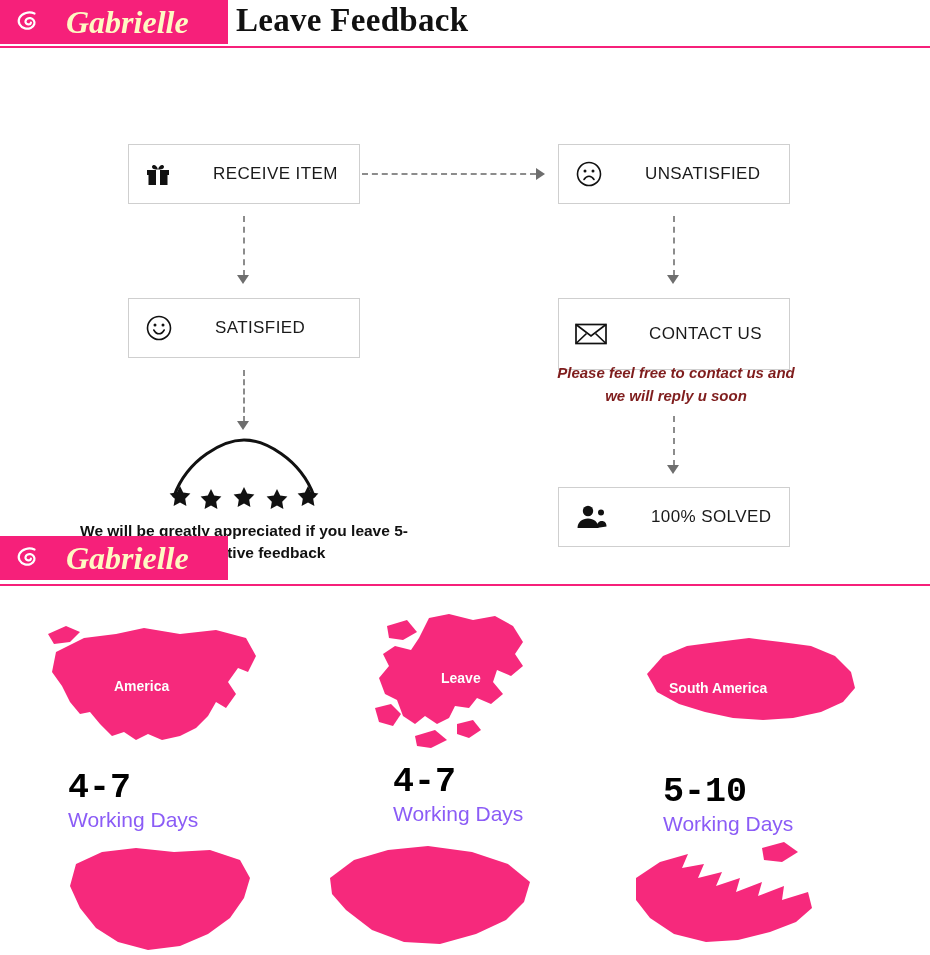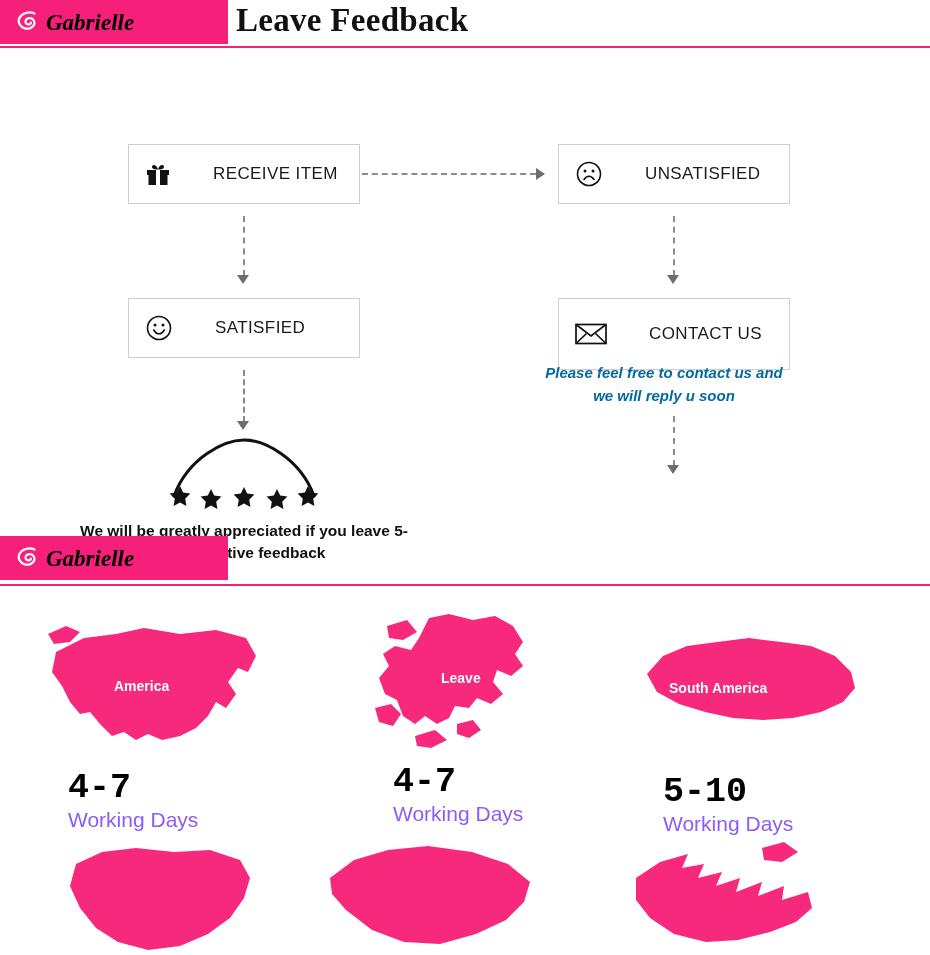--- a/index.html
+++ b/index.html
@@ -32,27 +32,28 @@
     padding-left: 14px;
     box-sizing: border-box;
   }
   .brand-swirl {
     width: 28px;
     height: 28px;
     margin-right: 4px;
     flex: 0 0 auto;
   }
   .brand-name {
-    color: #000000;
+    color: #fef9c3;
     font-family: "Liberation Serif", serif;
-    font-size: 23px;
+    font-size: 32px;
     font-style: italic;
     font-weight: bold;
     letter-spacing: 0px;
     line-height: 1;
+    margin-left: 20px;
   }
   .section-title {
     position: absolute;
     left: 236px;
     top: 2px;
     font-family: "Liberation Serif", serif;
     font-size: 33px;
     font-weight: bold;
     color: #111111;
     letter-spacing: 0.3px;
@@ -122,25 +123,25 @@
   .arrow-head-right {
     position: absolute;
     width: 0; height: 0;
     border-top: 6px solid transparent;
     border-bottom: 6px solid transparent;
     border-left: 9px solid #6e6e6e;
   }
 
   .contact-note {
     position: absolute;
-    left: 540px;
+    left: 552px;
     top: 306px;
     width: 248px;
     text-align: center;
-    color: #0369a1;
+    color: #7f1d1d;
     font-family: "Liberation Sans", sans-serif;
     font-size: 15px;
     font-style: italic;
     font-weight: bold;
     line-height: 1.5;
   }
 
   .stars-wrap {
     position: absolute;
     left: 112px;
@@ -260,20 +261,31 @@
     <span class="node-icon">
       <svg width="32" height="24" viewBox="0 0 32 24">
         <rect x="1" y="2.5" width="30" height="19" fill="none" stroke="#111" stroke-width="1.7"></rect>
         <path d="M1 2.5 L16 14 L31 2.5" fill="none" stroke="#111" stroke-width="1.7"></path>
         <path d="M1 21.5 L11.5 11.5 M31 21.5 L20.5 11.5" fill="none" stroke="#111" stroke-width="1.7"></path>
       </svg>
     </span>
     <span class="node-label">CONTACT US</span>
   </div>
 
+  <div class="node" id="node-solved">
+    <span class="node-icon">
+      <svg width="34" height="28" viewBox="0 0 34 28">
+        <circle cx="13" cy="8" r="5.2" fill="#111"></circle>
+        <path d="M2.5 25c0-6 4.7-9.6 10.5-9.6S23.5 19 23.5 25z" fill="#111"></path>
+        <circle cx="26" cy="9.5" r="3" fill="#111"></circle>
+        <path d="M21.5 25c0-4.3 2.2-7 5.3-7 3 0 4.7 2.2 4.7 5.4" fill="#111"></path>
+      </svg>
+    </span>
+    <span class="node-label">100% SOLVED</span>
+  </div>
 
   <div class="arrow-h" style="left:362px; top:117px; width:174px;"></div>
   <div class="arrow-head-right" style="left:536px; top:112px;"></div>
 
   <div class="arrow-v" style="left:243px; top:160px; height:60px;"></div>
   <div class="arrow-head-down" style="left:237px; top:219px;"></div>
 
   <div class="arrow-v" style="left:673px; top:160px; height:60px;"></div>
   <div class="arrow-head-down" style="left:667px; top:219px;"></div>
 

